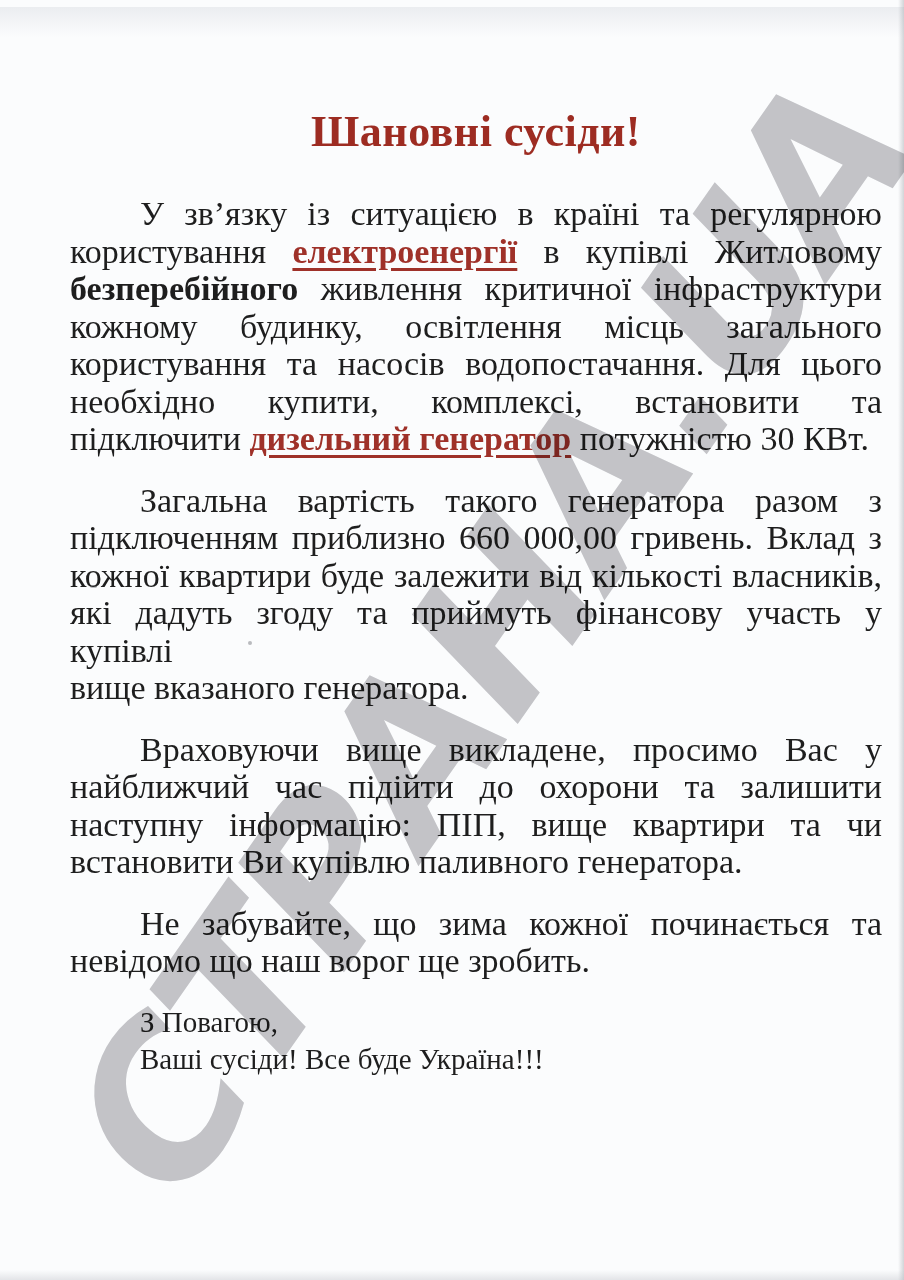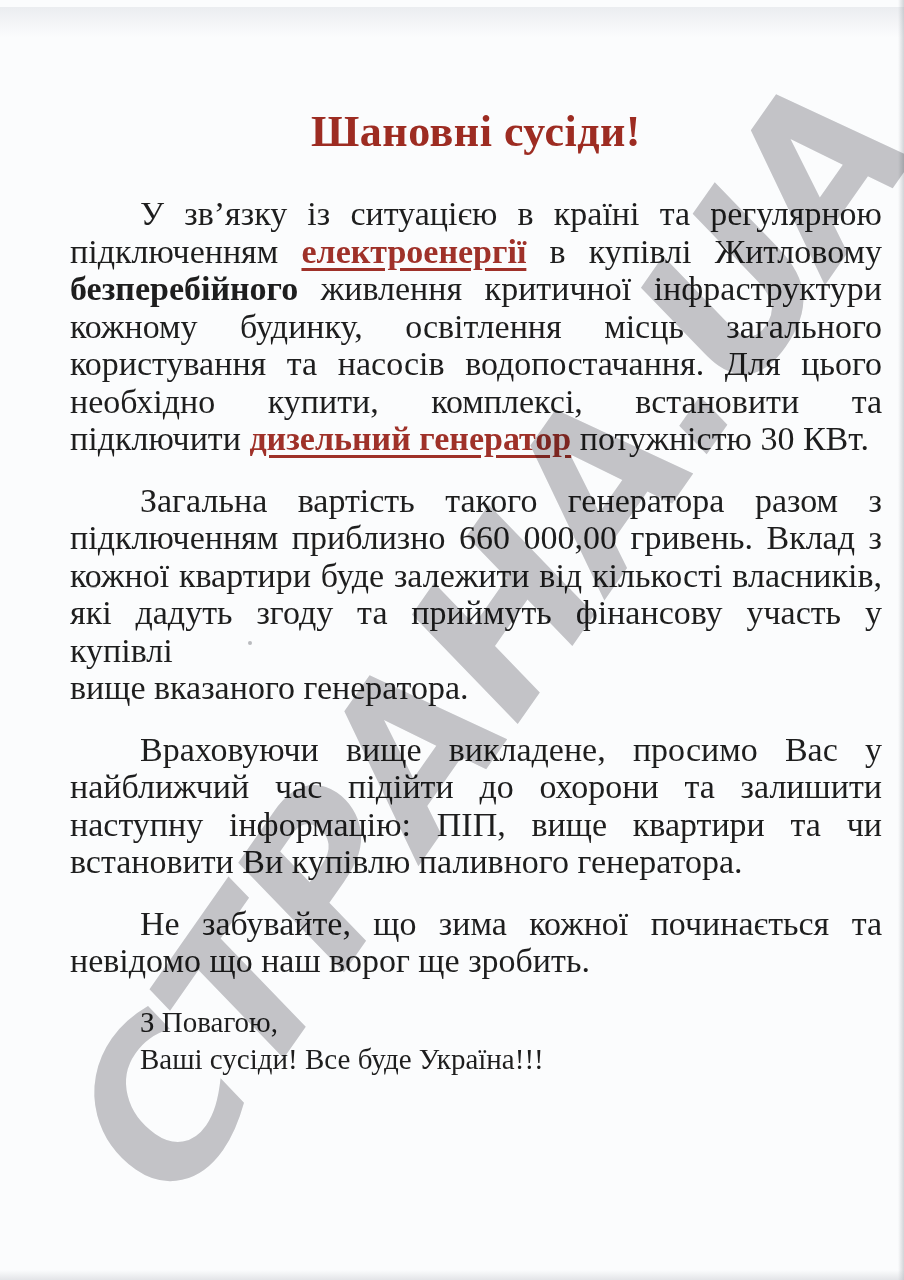--- a/index.html
+++ b/index.html
@@ -102,21 +102,21 @@
   <div class="scan-right"></div>
   <div class="scan-bottom"></div>
   <div class="speck s1"></div>
   <div class="speck s2"></div>
 
   <div class="letter">
     <h1 class="title">Шановні сусіди!</h1>
     <div>
         <div class="para">
           <div class="line first"><span class="seg normal">У зв’язку із ситуацією в країні та регулярною</span></div>
-          <div class="line"><span class="seg normal">підключенням </span><span class="seg red-underline">електроенергії</span><span class="seg normal"> в купівлі Житловому</span></div>
+          <div class="line"><span class="seg normal">користування </span><span class="seg red-underline">електроенергії</span><span class="seg normal"> в купівлі Житловому</span></div>
           <div class="line"><span class="seg bold">безперебійного</span><span class="seg normal"> живлення критичної інфраструктури</span></div>
           <div class="line"><span class="seg normal">кожному будинку, освітлення місць загального</span></div>
           <div class="line"><span class="seg normal">користування та насосів водопостачання. Для цього</span></div>
           <div class="line"><span class="seg normal">необхідно купити, комплексі, встановити та</span></div>
           <div class="line last"><span class="seg normal">підключити </span><span class="seg red-underline">дизельний генератор</span><span class="seg normal"> потужністю 30 КВт.</span></div>
         </div>
         <div class="para">
           <div class="line first"><span class="seg normal">Загальна вартість такого генератора разом з</span></div>
           <div class="line"><span class="seg normal">підключенням приблизно 660 000,00 гривень. Вклад з</span></div>
           <div class="line"><span class="seg normal">кожної квартири буде залежити від кількості власників,</span></div>

